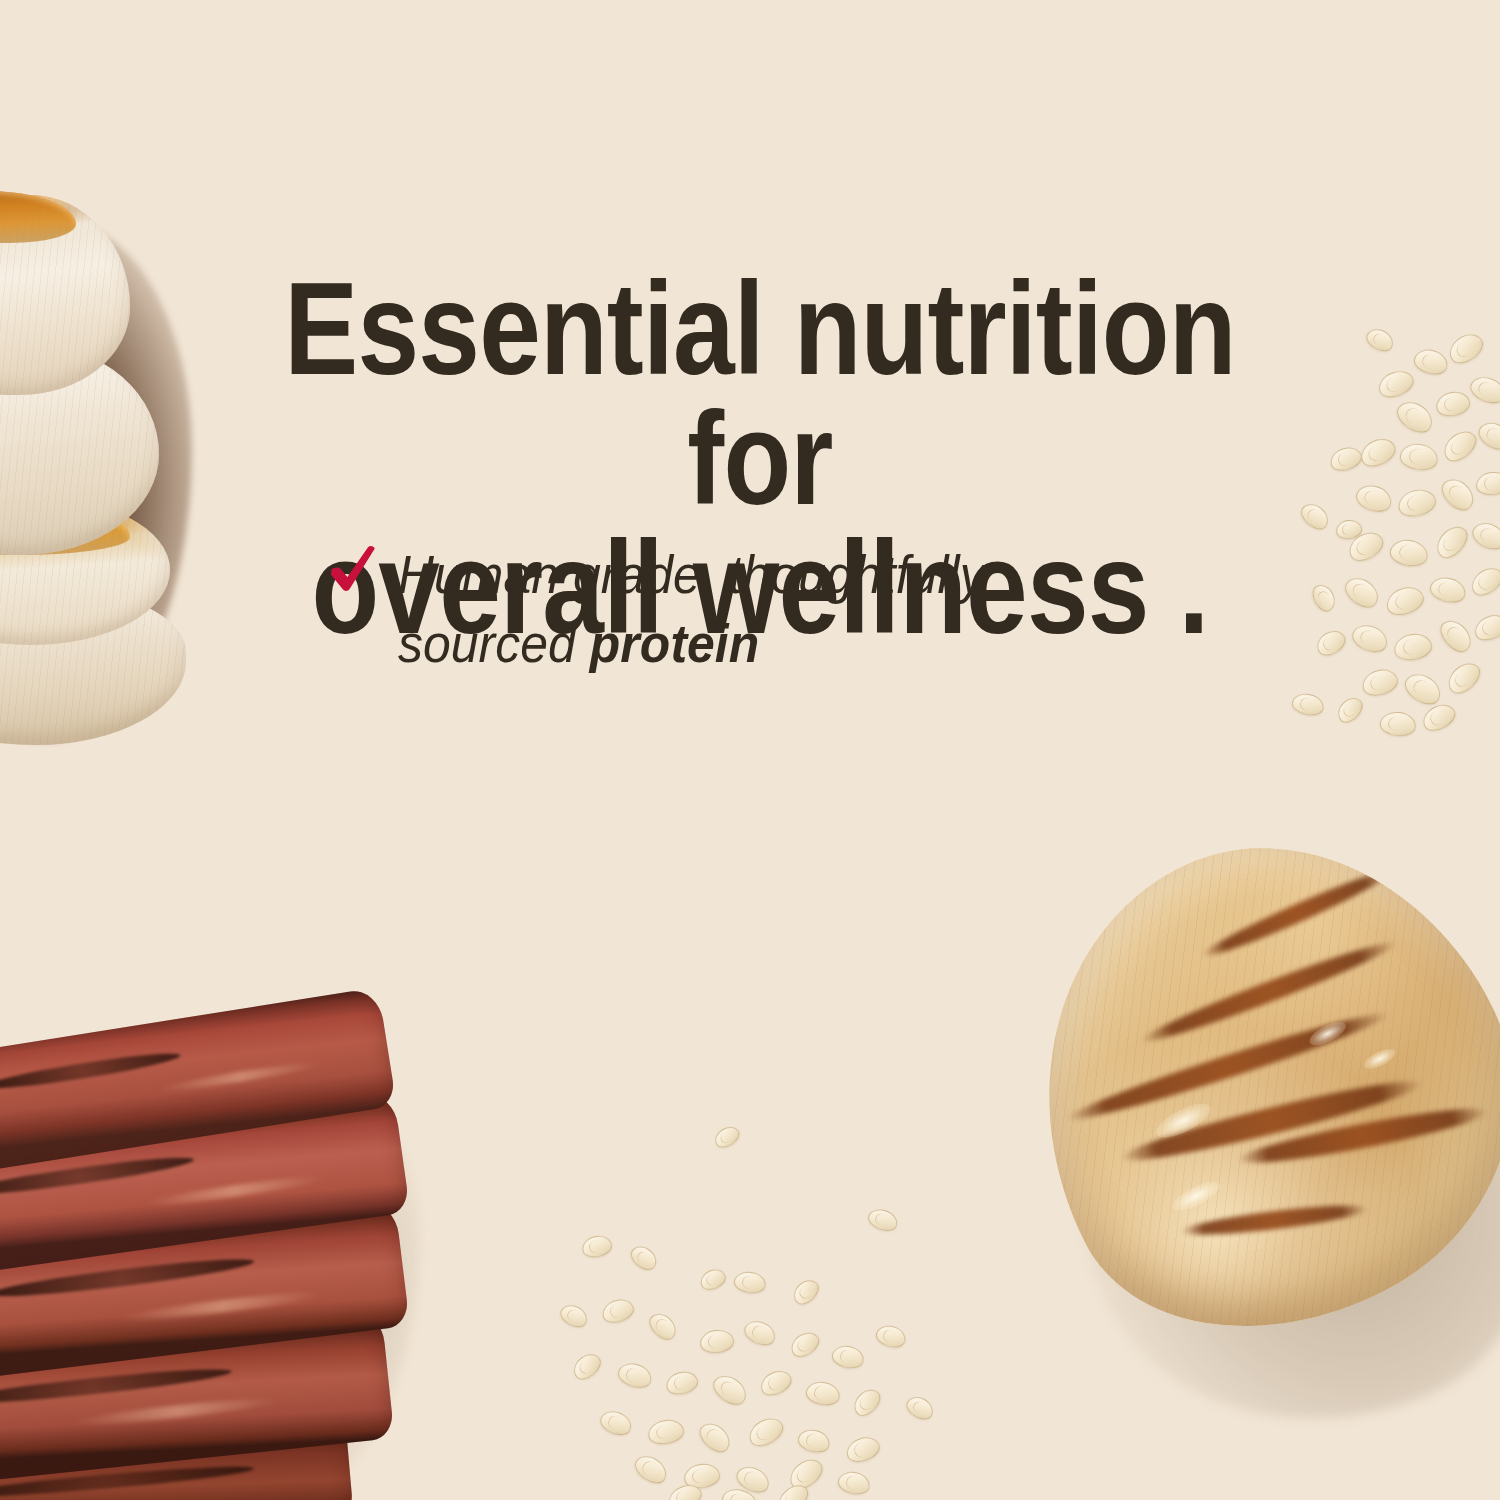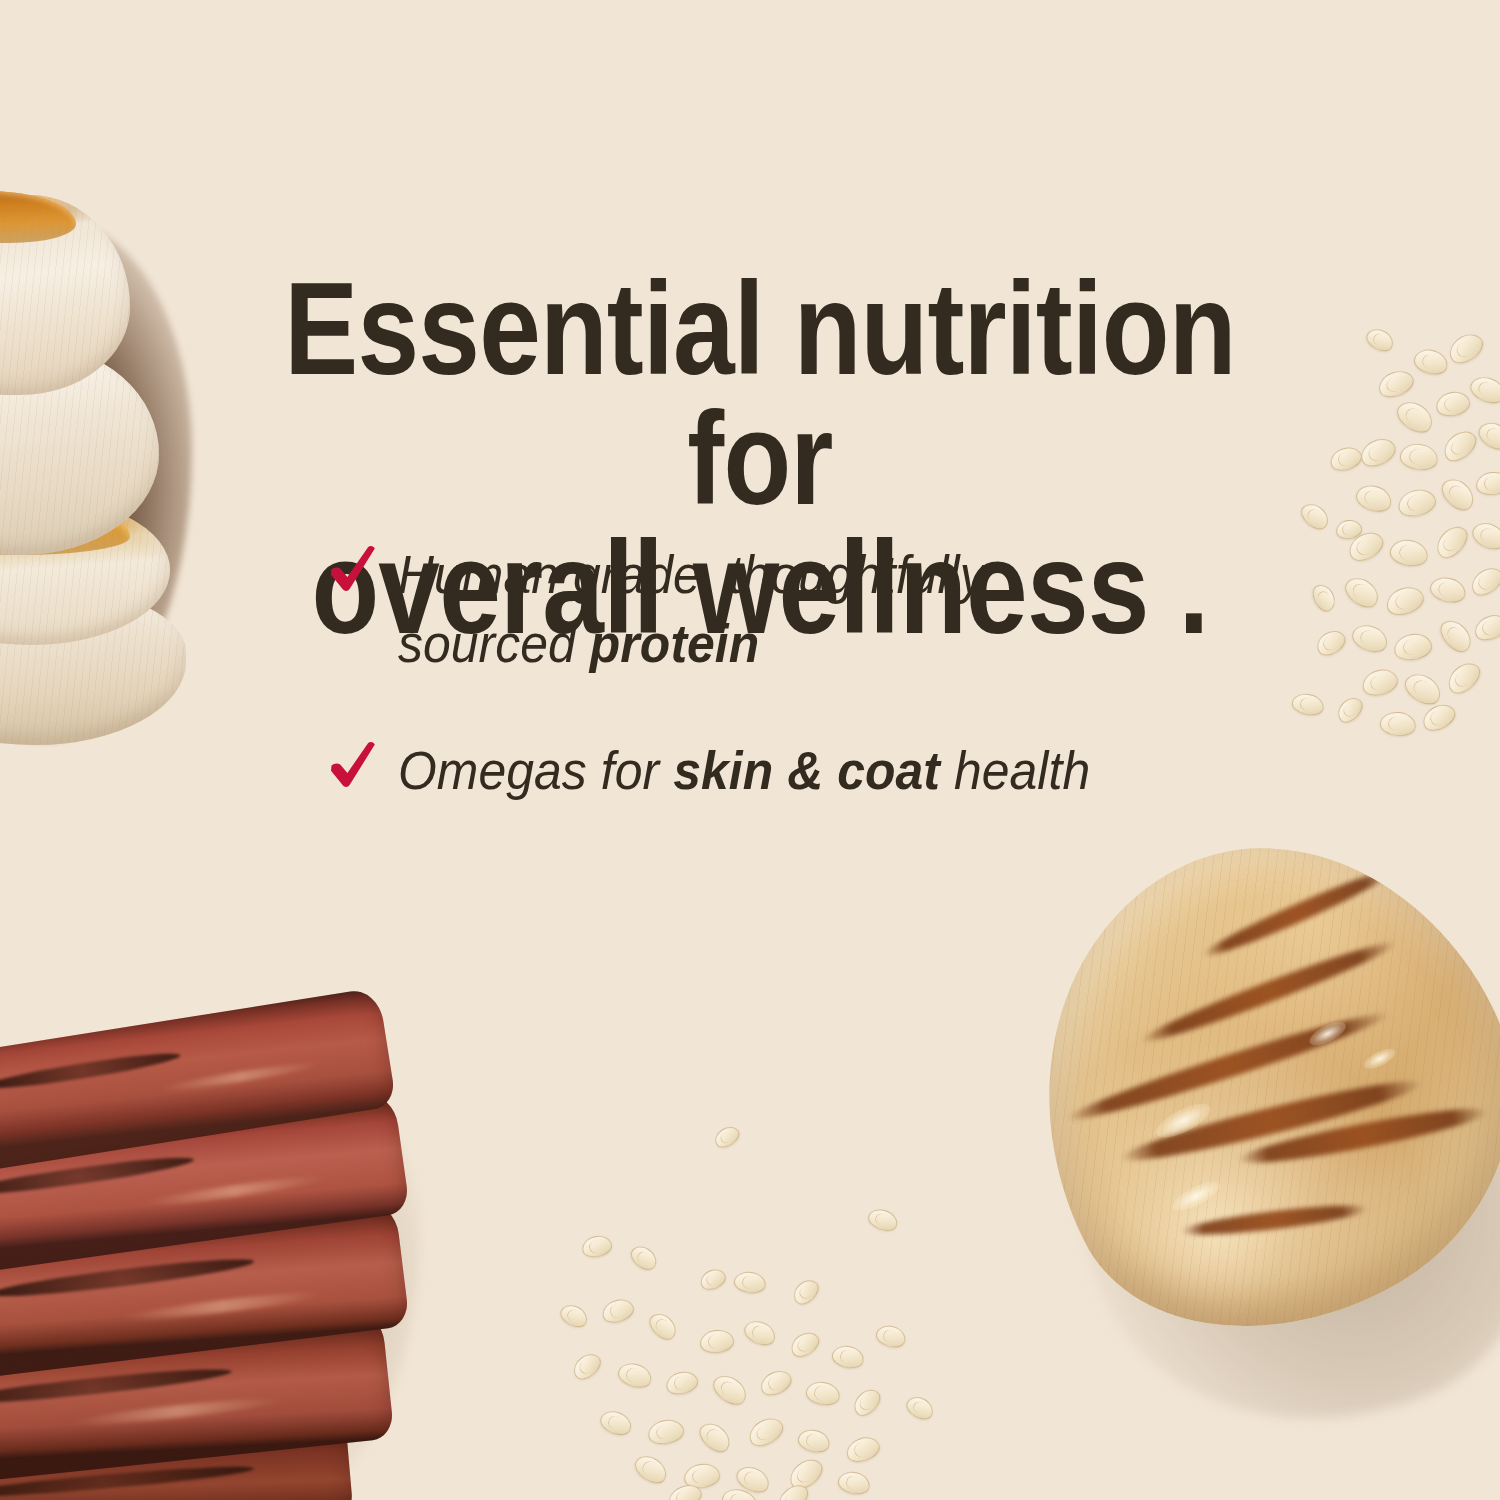--- a/index.html
+++ b/index.html
@@ -467,25 +467,17 @@
 
       <li class="bullet">
         <span class="check-icon">
           <svg viewBox="0 0 46 52" xmlns="http://www.w3.org/2000/svg" aria-hidden="true">
             <path d="M1.5 24.5 C4 22.2 7.5 21.6 10.2 23.6 L17.4 32.0 L38.0 2.2 C40.4 0.0 43.8 1.2 44.8 3.6 L19.6 44.0 C18.0 46.4 14.6 46.6 12.8 44.2 L1.0 29.8 Z" fill="#C8103C"></path>
           </svg>
         </span>
         <span class="bullet-text">Human grade, thoughtfully sourced <b>protein</b></span>
       </li>
 
-      <li class="bullet">
-        <span class="check-icon">
-          <svg viewBox="0 0 46 52" xmlns="http://www.w3.org/2000/svg" aria-hidden="true">
-            <path d="M1.5 24.5 C4 22.2 7.5 21.6 10.2 23.6 L17.4 32.0 L38.0 2.2 C40.4 0.0 43.8 1.2 44.8 3.6 L19.6 44.0 C18.0 46.4 14.6 46.6 12.8 44.2 L1.0 29.8 Z" fill="#C8103C"></path>
-          </svg>
-        </span>
-        <span class="bullet-text">Omegas for <b>skin &amp; coat</b> health</span>
-      </li>
 
 
     </ul>
   </div>
 </div>
 
 </body></html>

